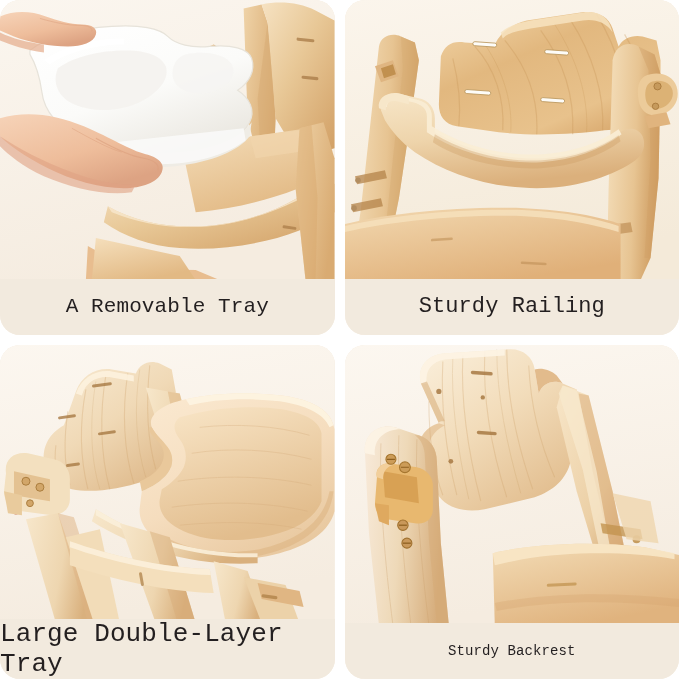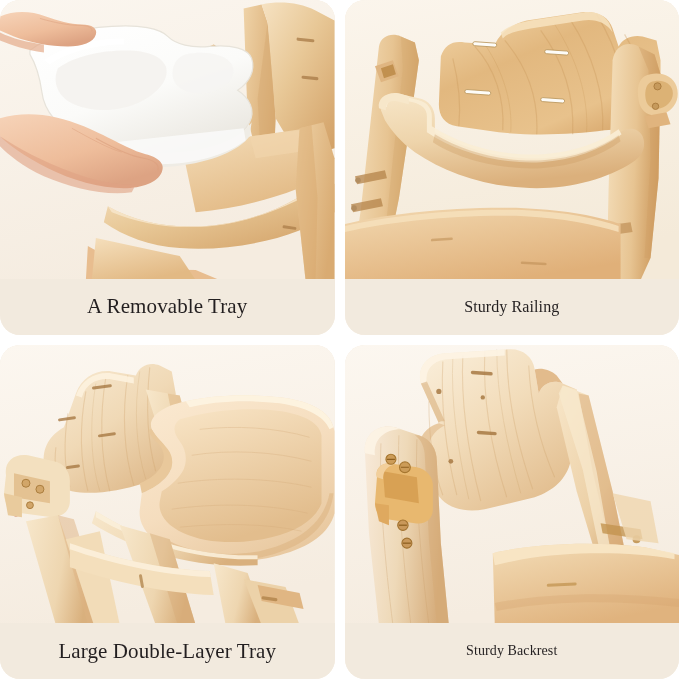--- a/index.html
+++ b/index.html
@@ -37,27 +37,27 @@
   .caption{
     flex:0 0 56px;
     background:#f2eade;
     display:flex;
     align-items:center;
     justify-content:center;
     color:#231f20;
     font-size:21px;
     letter-spacing:.1px;
     font-weight:400;
-    font-family:Liberation Serif, serif;
+    font-family:Liberation Mono, monospace;
     position:relative;
     z-index:3;
   }
   .cap-tl{font-size:21px;}
-  .cap-tr{font-size:16px;text-align:center;}
-  .cap-bl{font-size:21px;}
+  .cap-tr{font-size:22px;text-align:center;}
+  .cap-bl{font-size:26px;}
   .cap-br{font-size:14px;}
 </style>
 </head>
 <body>
 
 <div class="grid">
 
   <div class="card">
     <div class="photo">
       <svg viewBox="0 0 335 282" preserveAspectRatio="xMidYMid slice">

